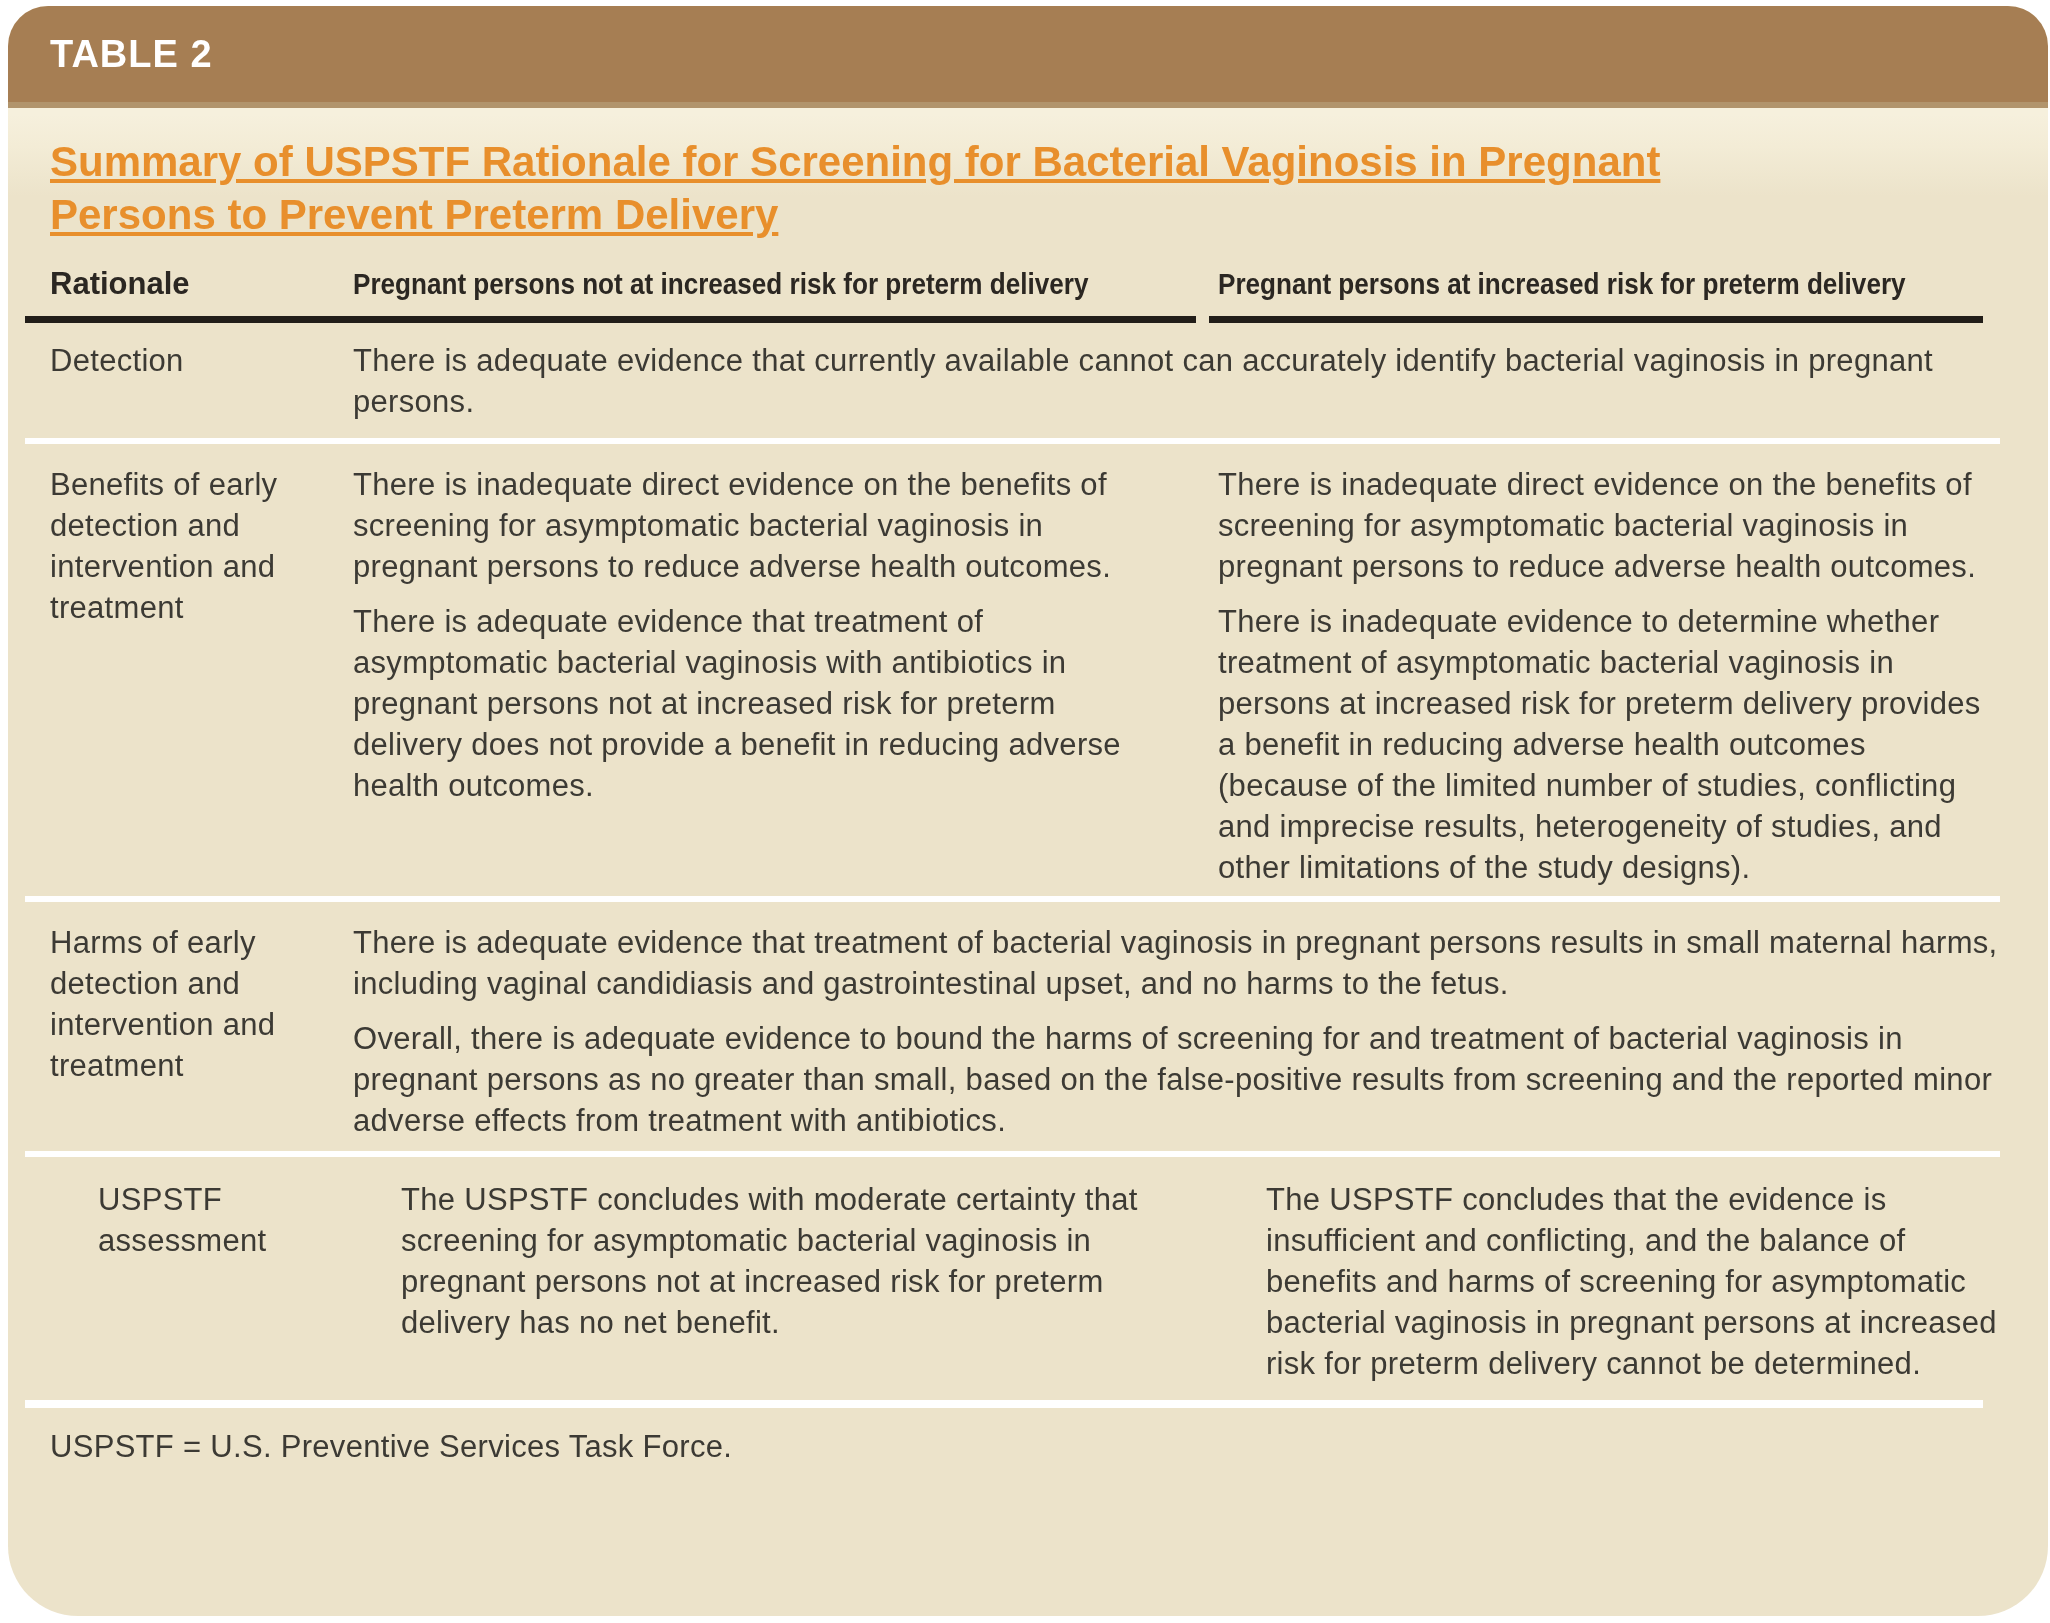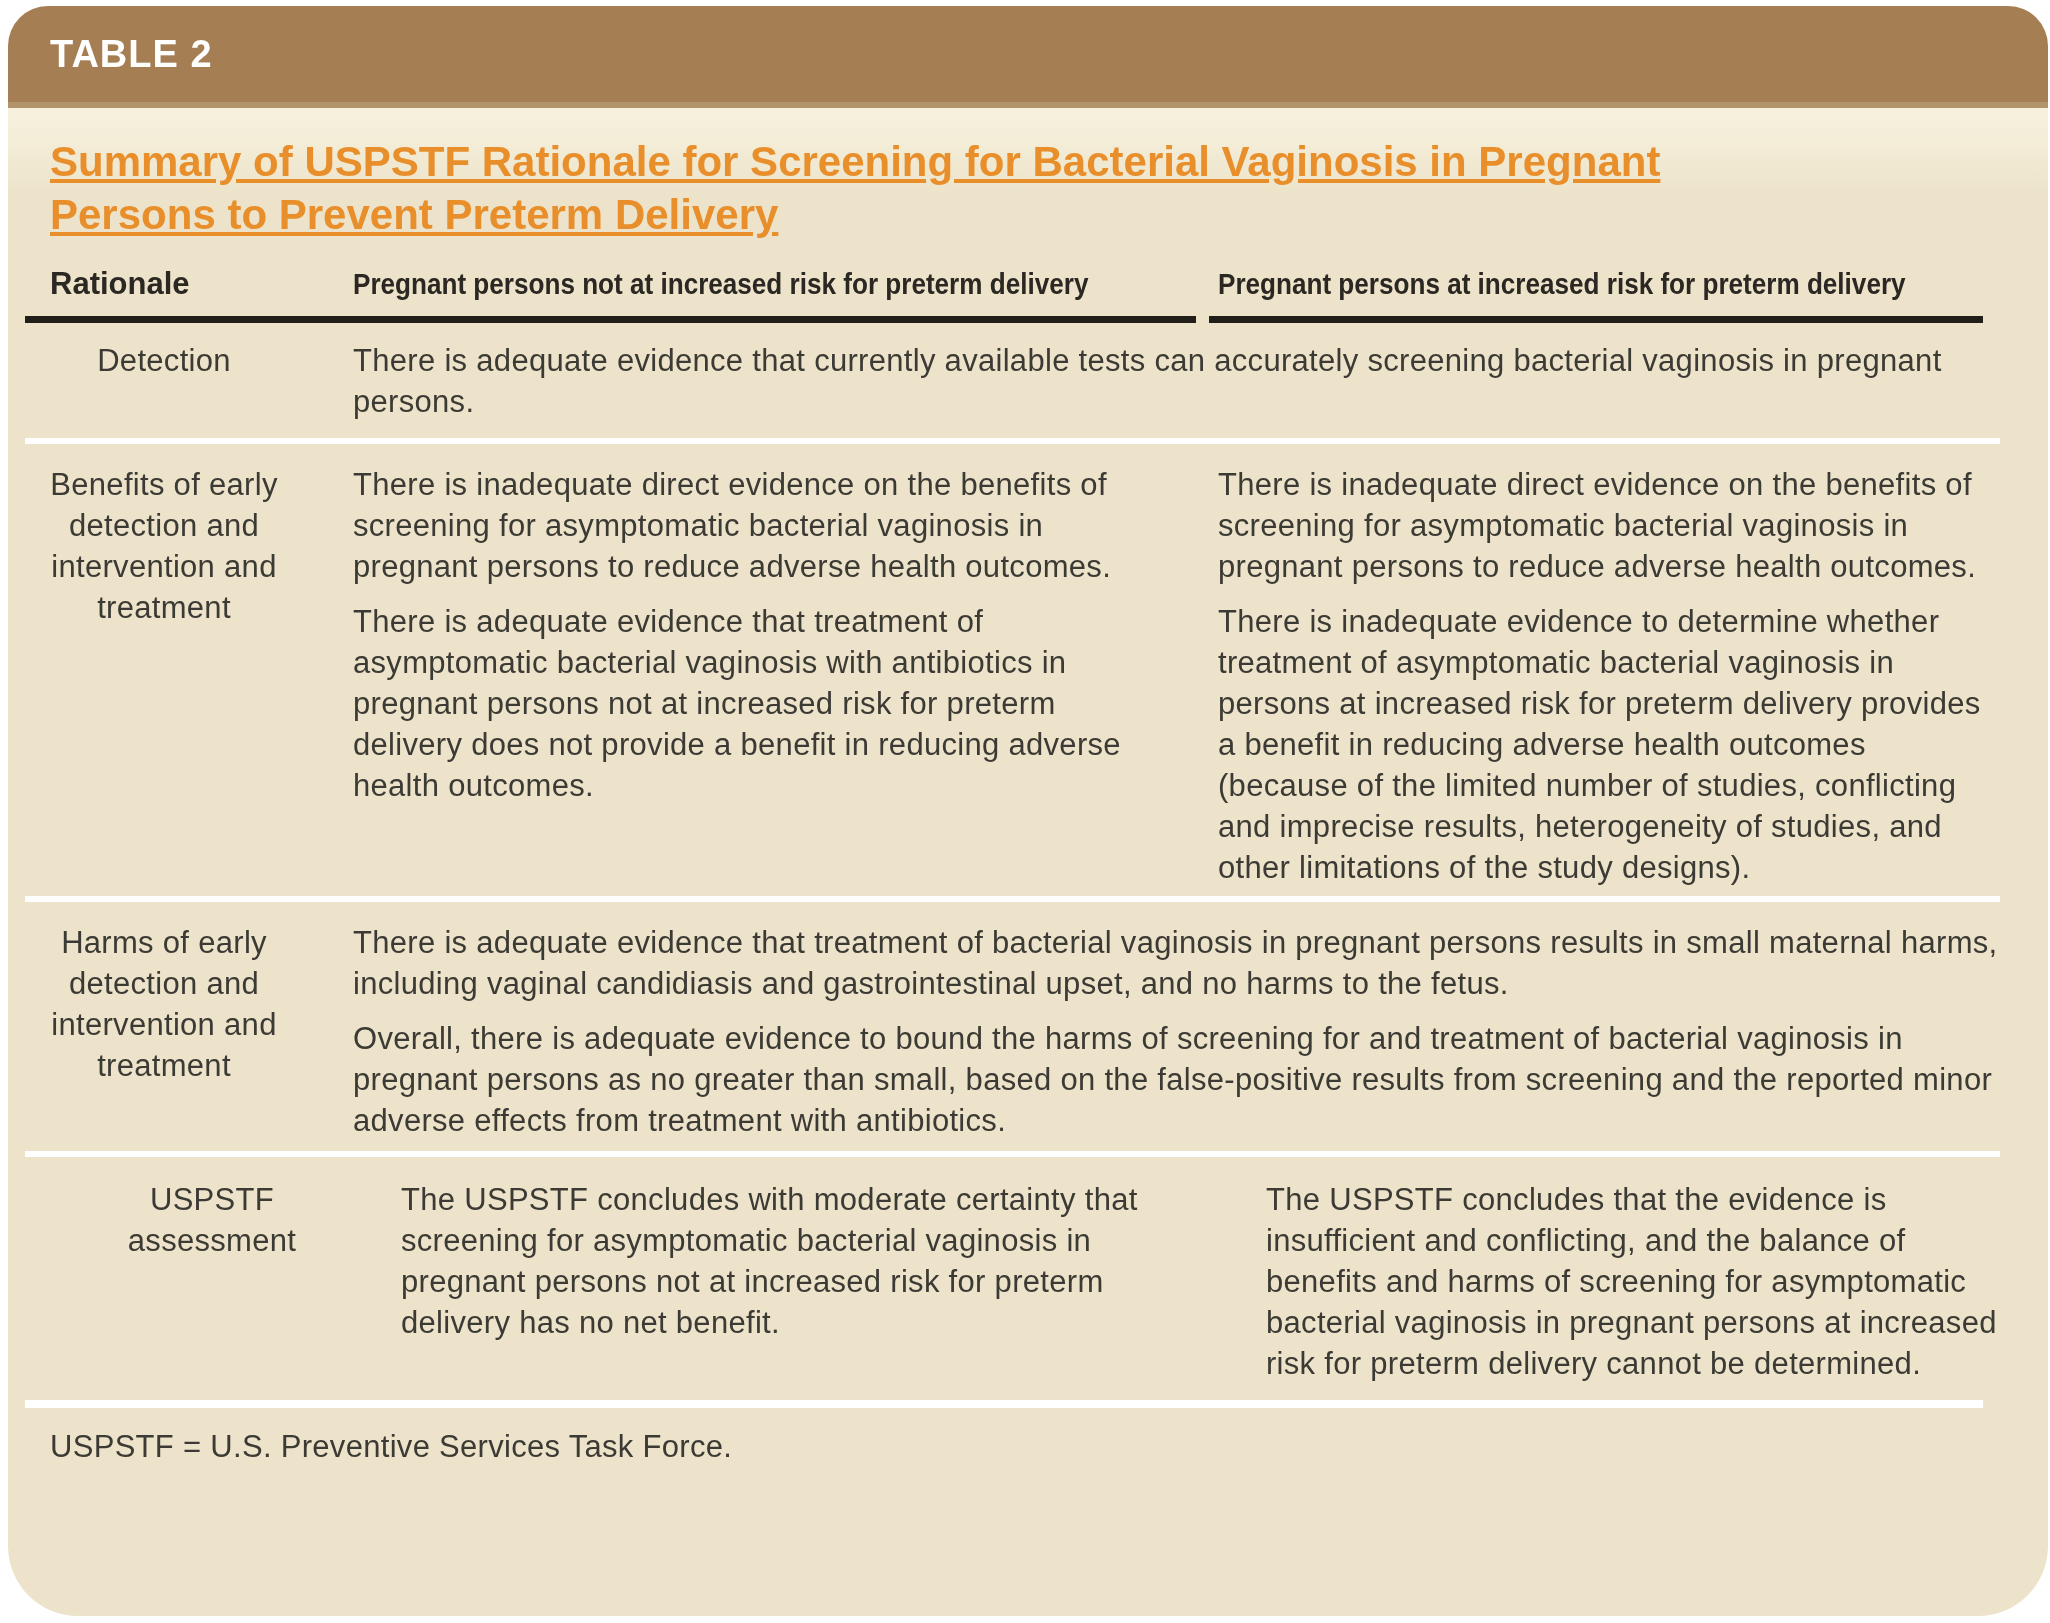--- a/index.html
+++ b/index.html
@@ -83,21 +83,21 @@
     height: 6px;
     background: #ffffff;
   }
   .divider.footer-sep { height: 8px; width: 1958px; }
   .body-text, .row-label {
     color: #3c3a34;
     font-size: 31px;
     line-height: 41px;
     letter-spacing: 0.3px;
   }
-  .row-label { max-width: 228px; text-align: center; }
+  .row-label { max-width: 228px; }
   .cell p { margin: 0 0 14px 0; }
   .cell p:last-child { margin-bottom: 0; }
   .cell.narrow  { max-width: 792px; }
   .cell.narrow2 { max-width: 768px; }
   .span-cell { grid-column: 2 / 4; max-width: 1648px; }
   .row-detection  { padding: 17px 0 16px 0; }
   .row-benefits   { padding: 20px 0 8px 0; }
   .row-harms      { padding: 20px 0 10px 0; }
   .row-assessment { padding: 22px 0 16px 0; margin-left: 48px; }
   .footnote {
@@ -135,21 +135,21 @@
     <div class="black-rule">
       <div class="seg1"></div>
       <div class="gap"></div>
       <div class="seg2"></div>
     </div>
 
     <div class="content">
       <div class="grid-row row-detection">
         <div class="row-label">Detection</div>
         <div class="cell span-cell body-text">
-          <p>There is adequate evidence that currently available tests can accurately screening bacterial vaginosis in pregnant persons.</p>
+          <p>There is adequate evidence that currently available cannot can accurately identify bacterial vaginosis in pregnant persons.</p>
         </div>
       </div>
     </div>
 
     <div class="divider"></div>
 
     <div class="content">
       <div class="grid-row row-benefits">
         <div class="row-label">Benefits of early detection and intervention and treatment</div>
         <div class="cell narrow body-text">

